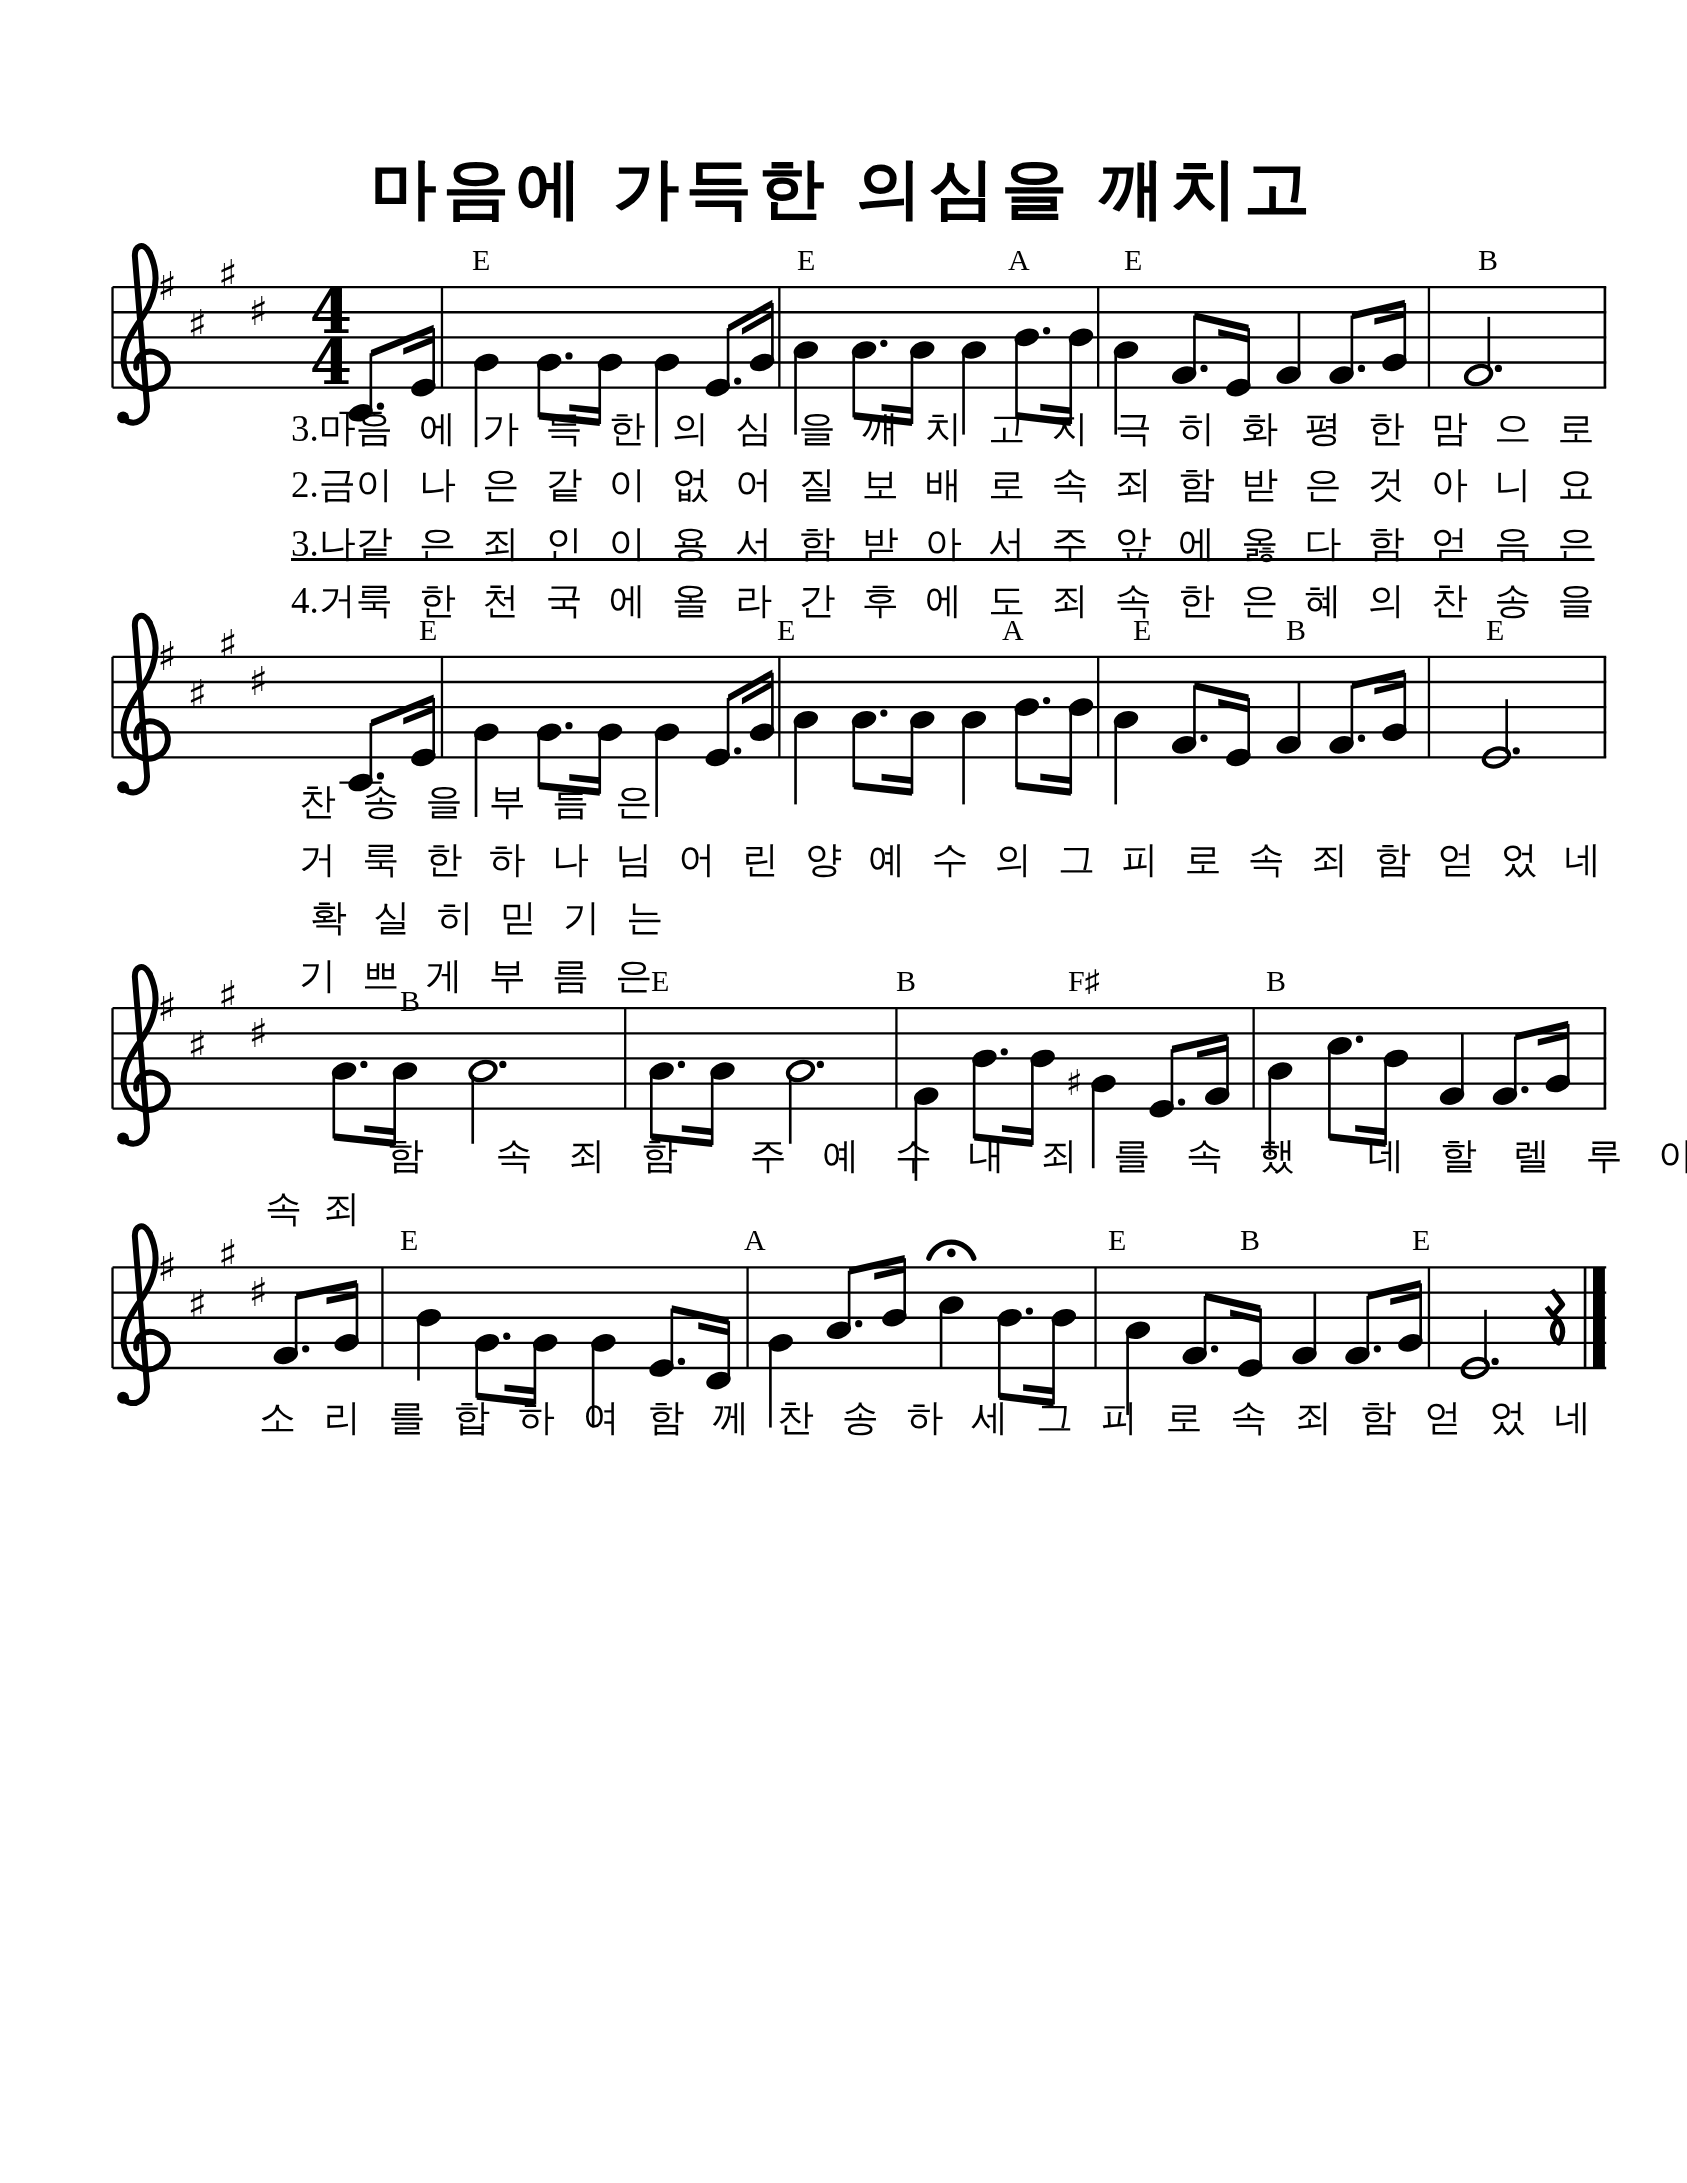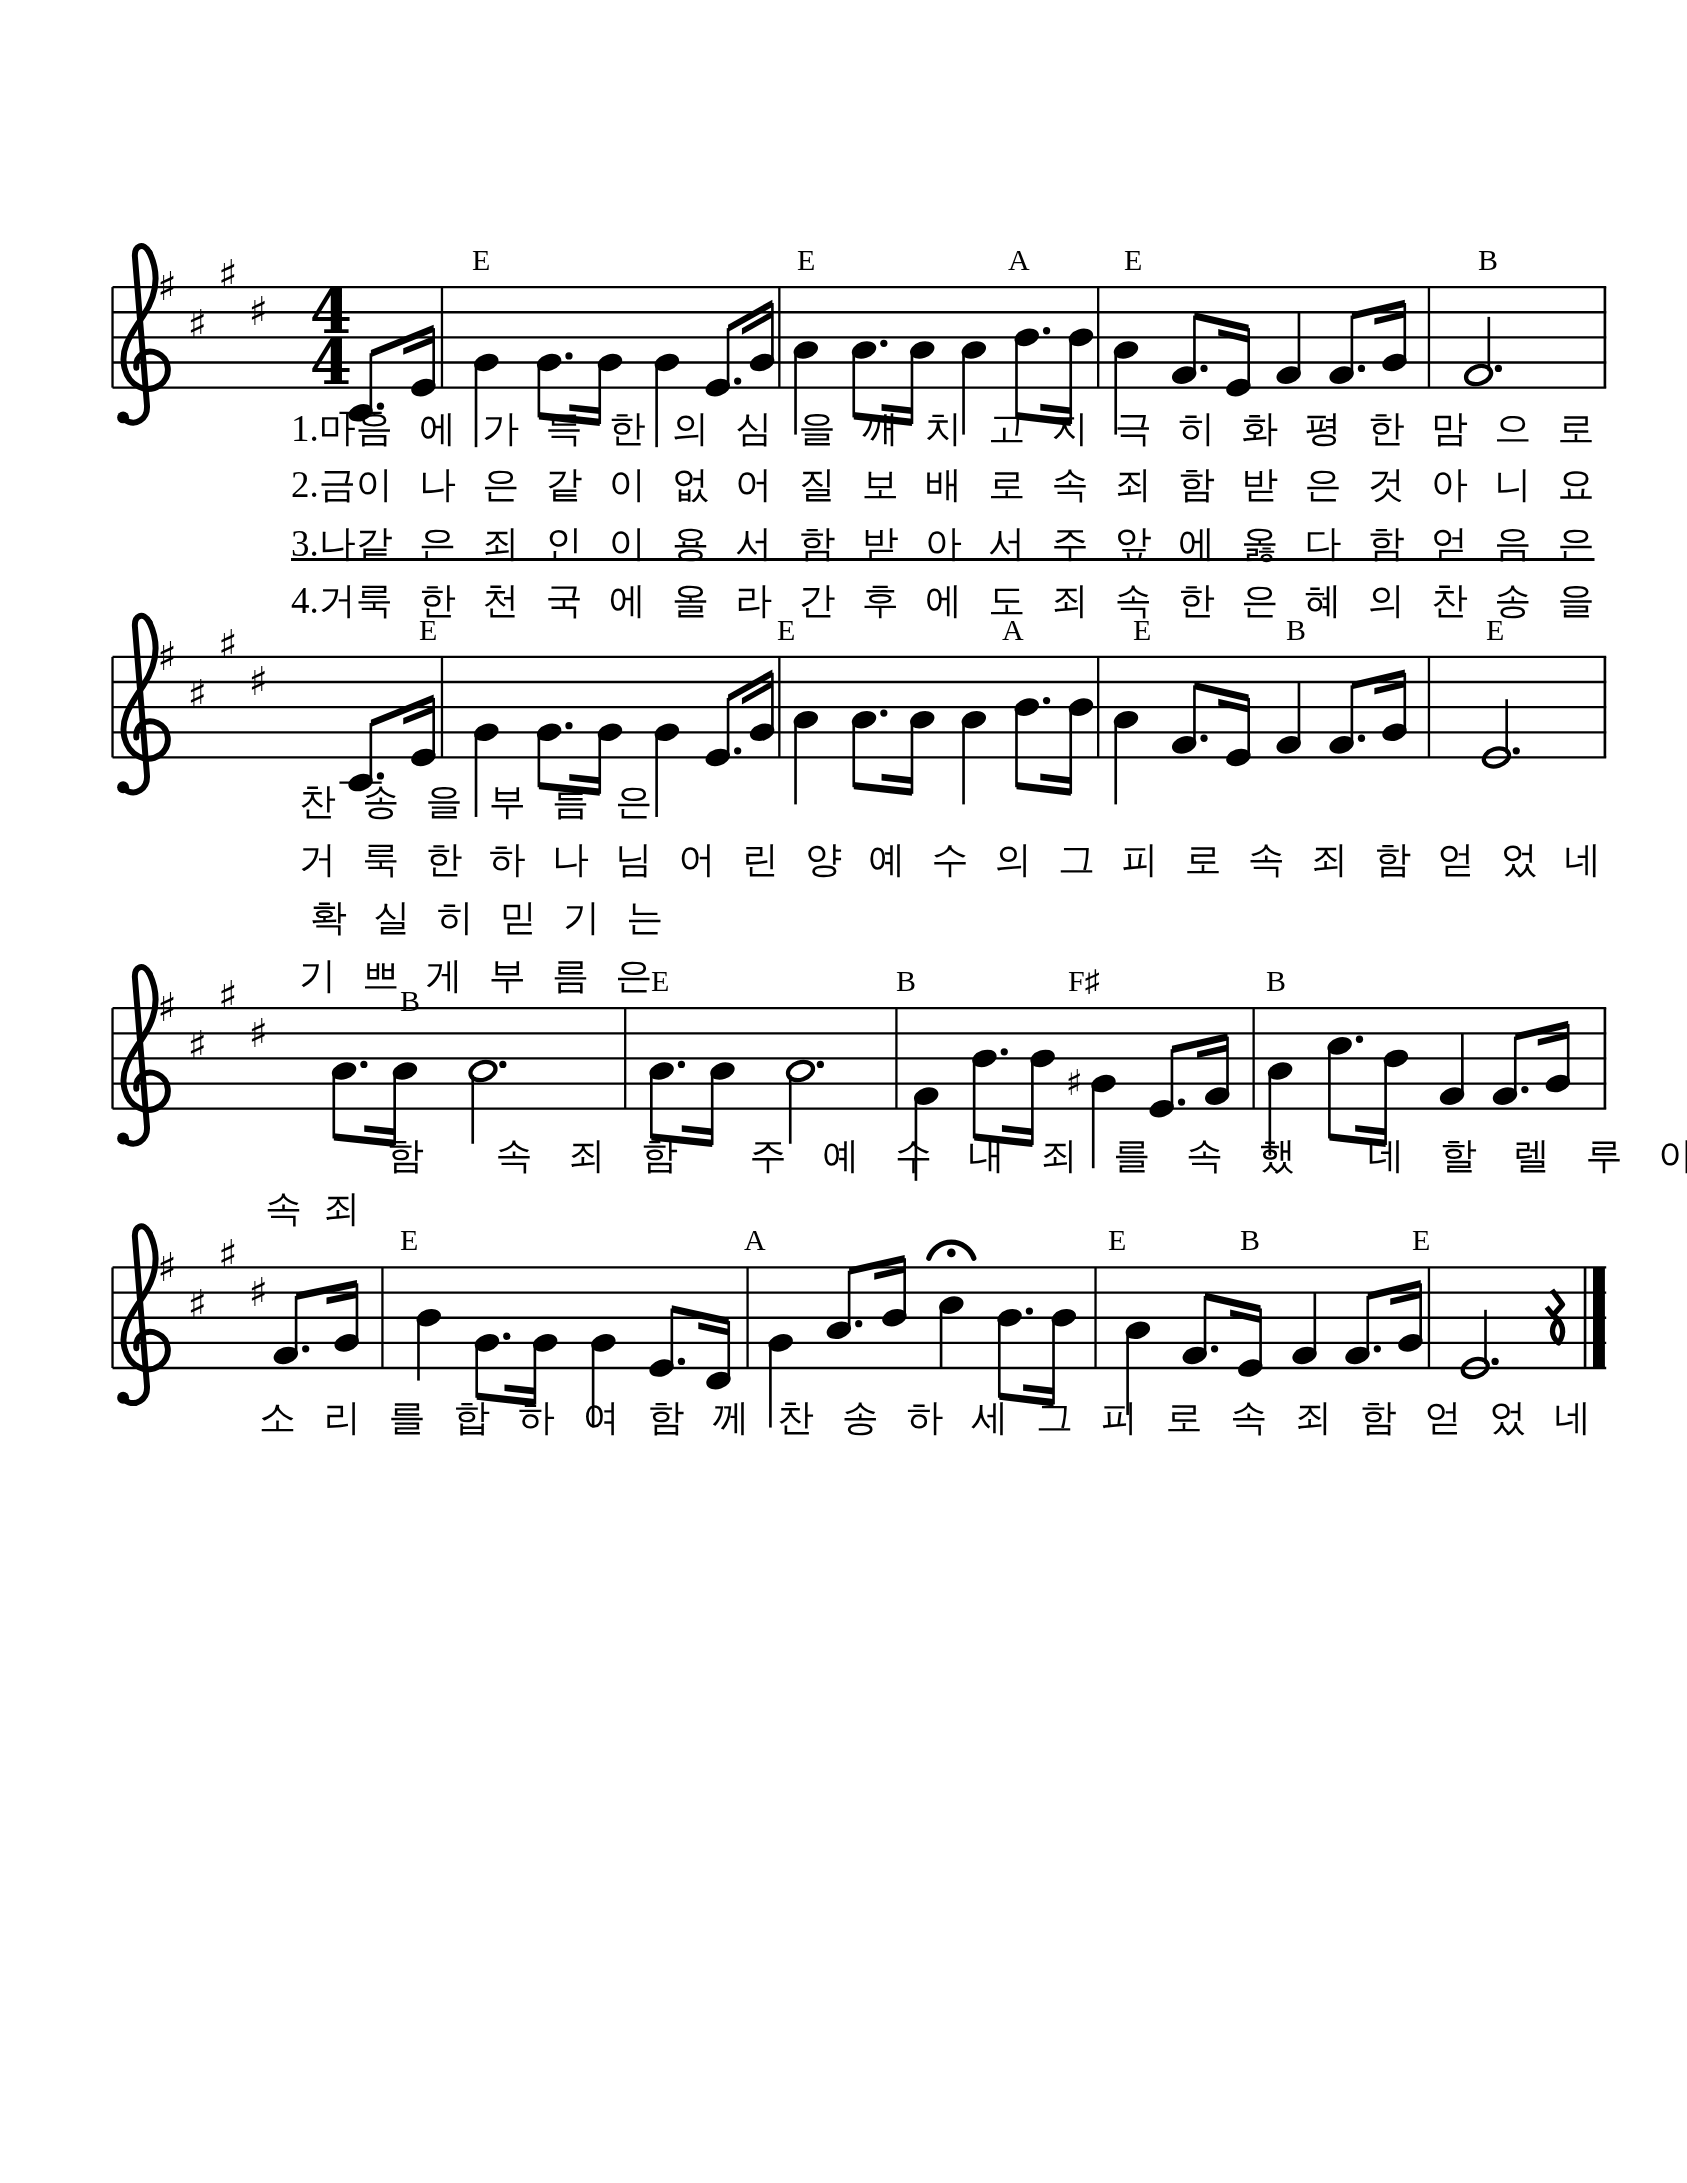--- a/index.html
+++ b/index.html
@@ -16,20 +16,21 @@
   .verse{font-size:37px;word-spacing:17px;}
   .refrain{font-size:37px;word-spacing:17px;}
   .wide{font-size:37px;word-spacing:26.5px;}
   .solo{font-size:37px;word-spacing:12px;}
   .final{font-size:37px;word-spacing:18.5px;}
 </style>
 </head>
 <body>
 
 <div class="page">
+  <div class="title">마음에 가득한 의심을 깨치고</div>
   <svg id="notation" width="1687" height="2183" viewBox="0 0 2550 3300" xmlns="http://www.w3.org/2000/svg">
       <g>
         <line x1="170" y1="434" x2="2428" y2="434" stroke="#000" stroke-width="3.5"></line>
         <line x1="170" y1="472" x2="2428" y2="472" stroke="#000" stroke-width="3.5"></line>
         <line x1="170" y1="510" x2="2428" y2="510" stroke="#000" stroke-width="3.5"></line>
         <line x1="170" y1="548" x2="2428" y2="548" stroke="#000" stroke-width="3.5"></line>
         <line x1="170" y1="586" x2="2428" y2="586" stroke="#000" stroke-width="3.5"></line>
         <line x1="170" y1="434" x2="170" y2="586" stroke="#000" stroke-width="3.5"></line>
         <line x1="668" y1="434" x2="668" y2="586" stroke="#000" stroke-width="3.5"></line>
         <line x1="1178" y1="434" x2="1178" y2="586" stroke="#000" stroke-width="3.5"></line>
@@ -398,21 +399,21 @@
       <div class="chord" style="left: 400px; top: 986px;">B</div>
       <div class="chord" style="left: 651px; top: 966px;">E</div>
       <div class="chord" style="left: 896px; top: 966px;">B</div>
       <div class="chord" style="left: 1068px; top: 966px;">F♯</div>
       <div class="chord" style="left: 1266px; top: 966px;">B</div>
       <div class="chord" style="left: 400px; top: 1225px;">E</div>
       <div class="chord" style="left: 744px; top: 1225px;">A</div>
       <div class="chord" style="left: 1108px; top: 1225px;">E</div>
       <div class="chord" style="left: 1240px; top: 1225px;">B</div>
       <div class="chord" style="left: 1412px; top: 1225px;">E</div>
-      <div class="lyric verse" style="left: 291px; top: 408px;">1.마음 에 가 득 한 의 심 을 깨 치 고 지 극 히 화 평 한 맘 으 로</div>
+      <div class="lyric verse" style="left: 291px; top: 408px;">3.마음 에 가 득 한 의 심 을 깨 치 고 지 극 히 화 평 한 맘 으 로</div>
       <div class="lyric verse" style="left: 291px; top: 464px; text-align: center;">2.금이 나 은 같 이 없 어 질 보 배 로 속 죄 함 받 은 것 아 니 요</div>
       <div class="lyric verse" style="left: 291px; top: 523px; text-decoration: underline;">3.나같 은 죄 인 이 용 서 함 받 아 서 주 앞 에 옳 다 함 얻 음 은</div>
       <div class="lyric verse" style="left: 291px; top: 580px;">4.거룩 한 천 국 에 올 라 간 후 에 도 죄 속 한 은 혜 의 찬 송 을</div>
       <div class="lyric refrain" style="left: 299px; top: 781px;">찬 송 을 부 름 은</div>
       <div class="lyric refrain" style="left: 299px; top: 839px;">거 룩 한 하 나 님 어 린 양 예 수 의 그 피 로 속 죄 함 얻 었 네</div>
       <div class="lyric refrain" style="left: 299px; top: 897px; margin-left: 11px;">확 실 히 믿 기 는</div>
       <div class="lyric refrain" style="left: 299px; top: 955px;">기 쁘 게 부 름 은</div>
       <div class="lyric wide" style="left: 387px; top: 1135px;">함  속 죄 함  주 예 수 내 죄 를 속 했  네 할 렐 루 야</div>
       <div class="lyric solo" style="left: 265px; top: 1188px;">속 죄</div>
       <div class="lyric final" style="left: 259px; top: 1397px;">소 리 를 합 하 여 함 께 찬 송 하 세 그 피 로 속 죄 함 얻 었 네</div>

